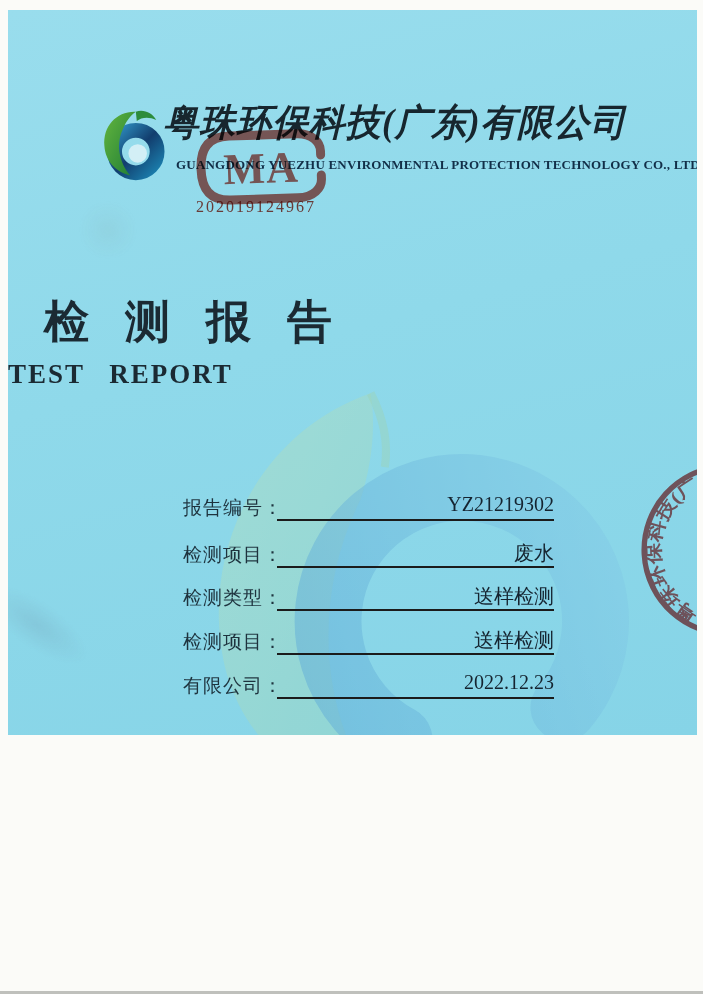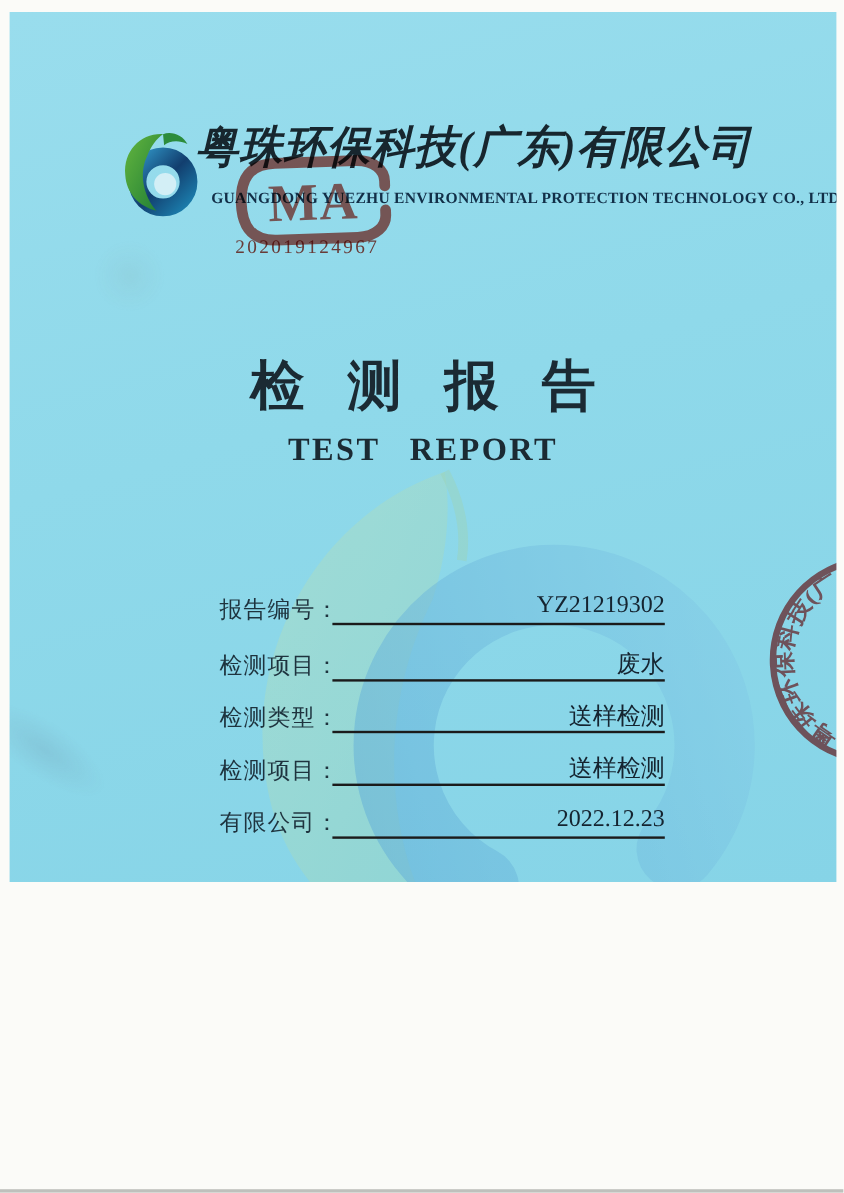--- a/index.html
+++ b/index.html
@@ -27,26 +27,26 @@
     position:absolute;left:168px;top:147px;width:440px;white-space:nowrap;
     font-size:13px;font-weight:bold;color:#122f48;letter-spacing:.2px;
   }
   .cma{position:absolute;left:186px;top:116px;width:135px;height:82px;transform:rotate(-2deg);opacity:.82;mix-blend-mode:multiply;}
   .cma-number{
     position:absolute;left:188px;top:188px;width:140px;text-align:left;
     font-size:16px;color:#b5453d;letter-spacing:2px;mix-blend-mode:multiply;
   }
   
   .title-cn{
-    position:absolute;left:0;top:282px;width:100%;text-align:center;
+    position:absolute;left:0;top:282px;width:100%;
     font-size:45px;font-weight:bold;color:#1b2a33;
     letter-spacing:36px;padding-left:36px;box-sizing:border-box;white-space:nowrap;
   }
   .title-en{
-    position:absolute;left:0;top:349px;width:100%;text-align:center;
+    position:absolute;left:0;top:349px;width:100%;
     font-size:27px;font-weight:bold;color:#1b2a33;letter-spacing:2px;word-spacing:16px;
   }
   
   .frow{position:absolute;left:175px;width:372px;height:27px;}
   .flabel{
     position:absolute;left:0;top:0;font-size:19px;color:#1e333e;letter-spacing:1px;white-space:nowrap;
   }
   .fvalue{
     position:absolute;left:94px;top:-2px;width:277px;height:26px;text-align:right;
     font-size:20px;color:#152430;border-bottom:2px solid #1b1b1b;white-space:nowrap;

